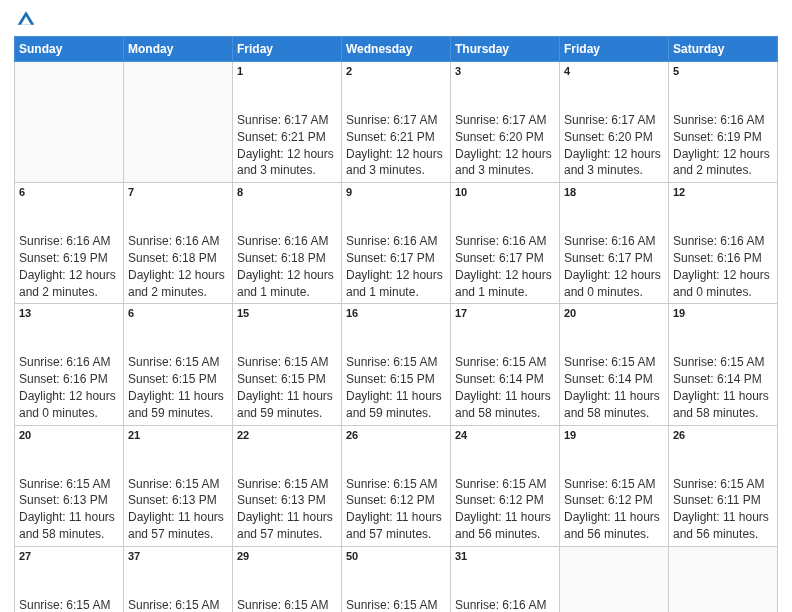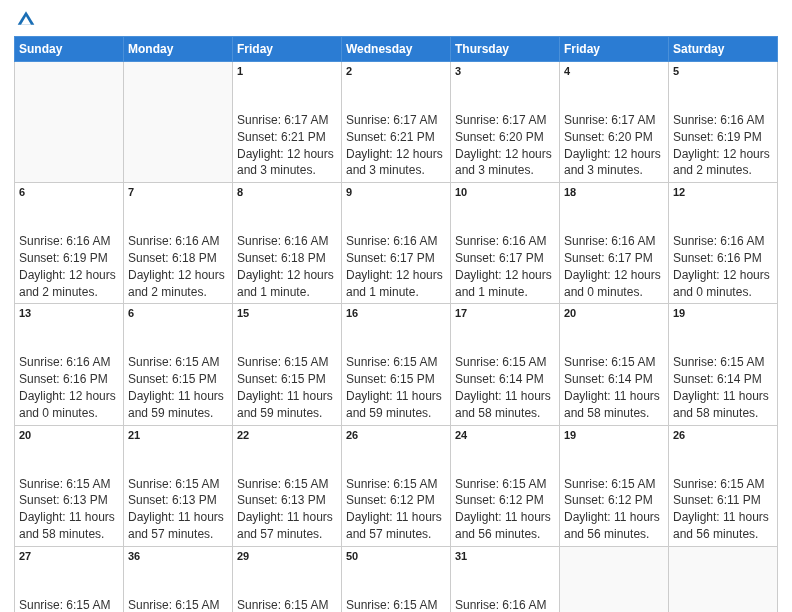--- a/index.html
+++ b/index.html
@@ -249,21 +249,21 @@
             <span class="day-num">26</span>
             <div class="day-info">Sunrise: 6:15 AM<br>Sunset: 6:11 PM<br>Daylight: 11 hours and 56 minutes.</div>
           </td>
         </tr>
         <tr>
           <td>
             <span class="day-num">27</span>
             <div class="day-info">Sunrise: 6:15 AM<br>Sunset: 6:11 PM<br>Daylight: 11 hours and 55 minutes.</div>
           </td>
           <td>
-            <span class="day-num">36</span>
+            <span class="day-num">37</span>
             <div class="day-info">Sunrise: 6:15 AM<br>Sunset: 6:11 PM<br>Daylight: 11 hours and 55 minutes.</div>
           </td>
           <td>
             <span class="day-num">29</span>
             <div class="day-info">Sunrise: 6:15 AM<br>Sunset: 6:11 PM<br>Daylight: 11 hours and 55 minutes.</div>
           </td>
           <td>
             <span class="day-num">50</span>
             <div class="day-info">Sunrise: 6:15 AM<br>Sunset: 6:11 PM<br>Daylight: 11 hours and 55 minutes.</div>
           </td>

